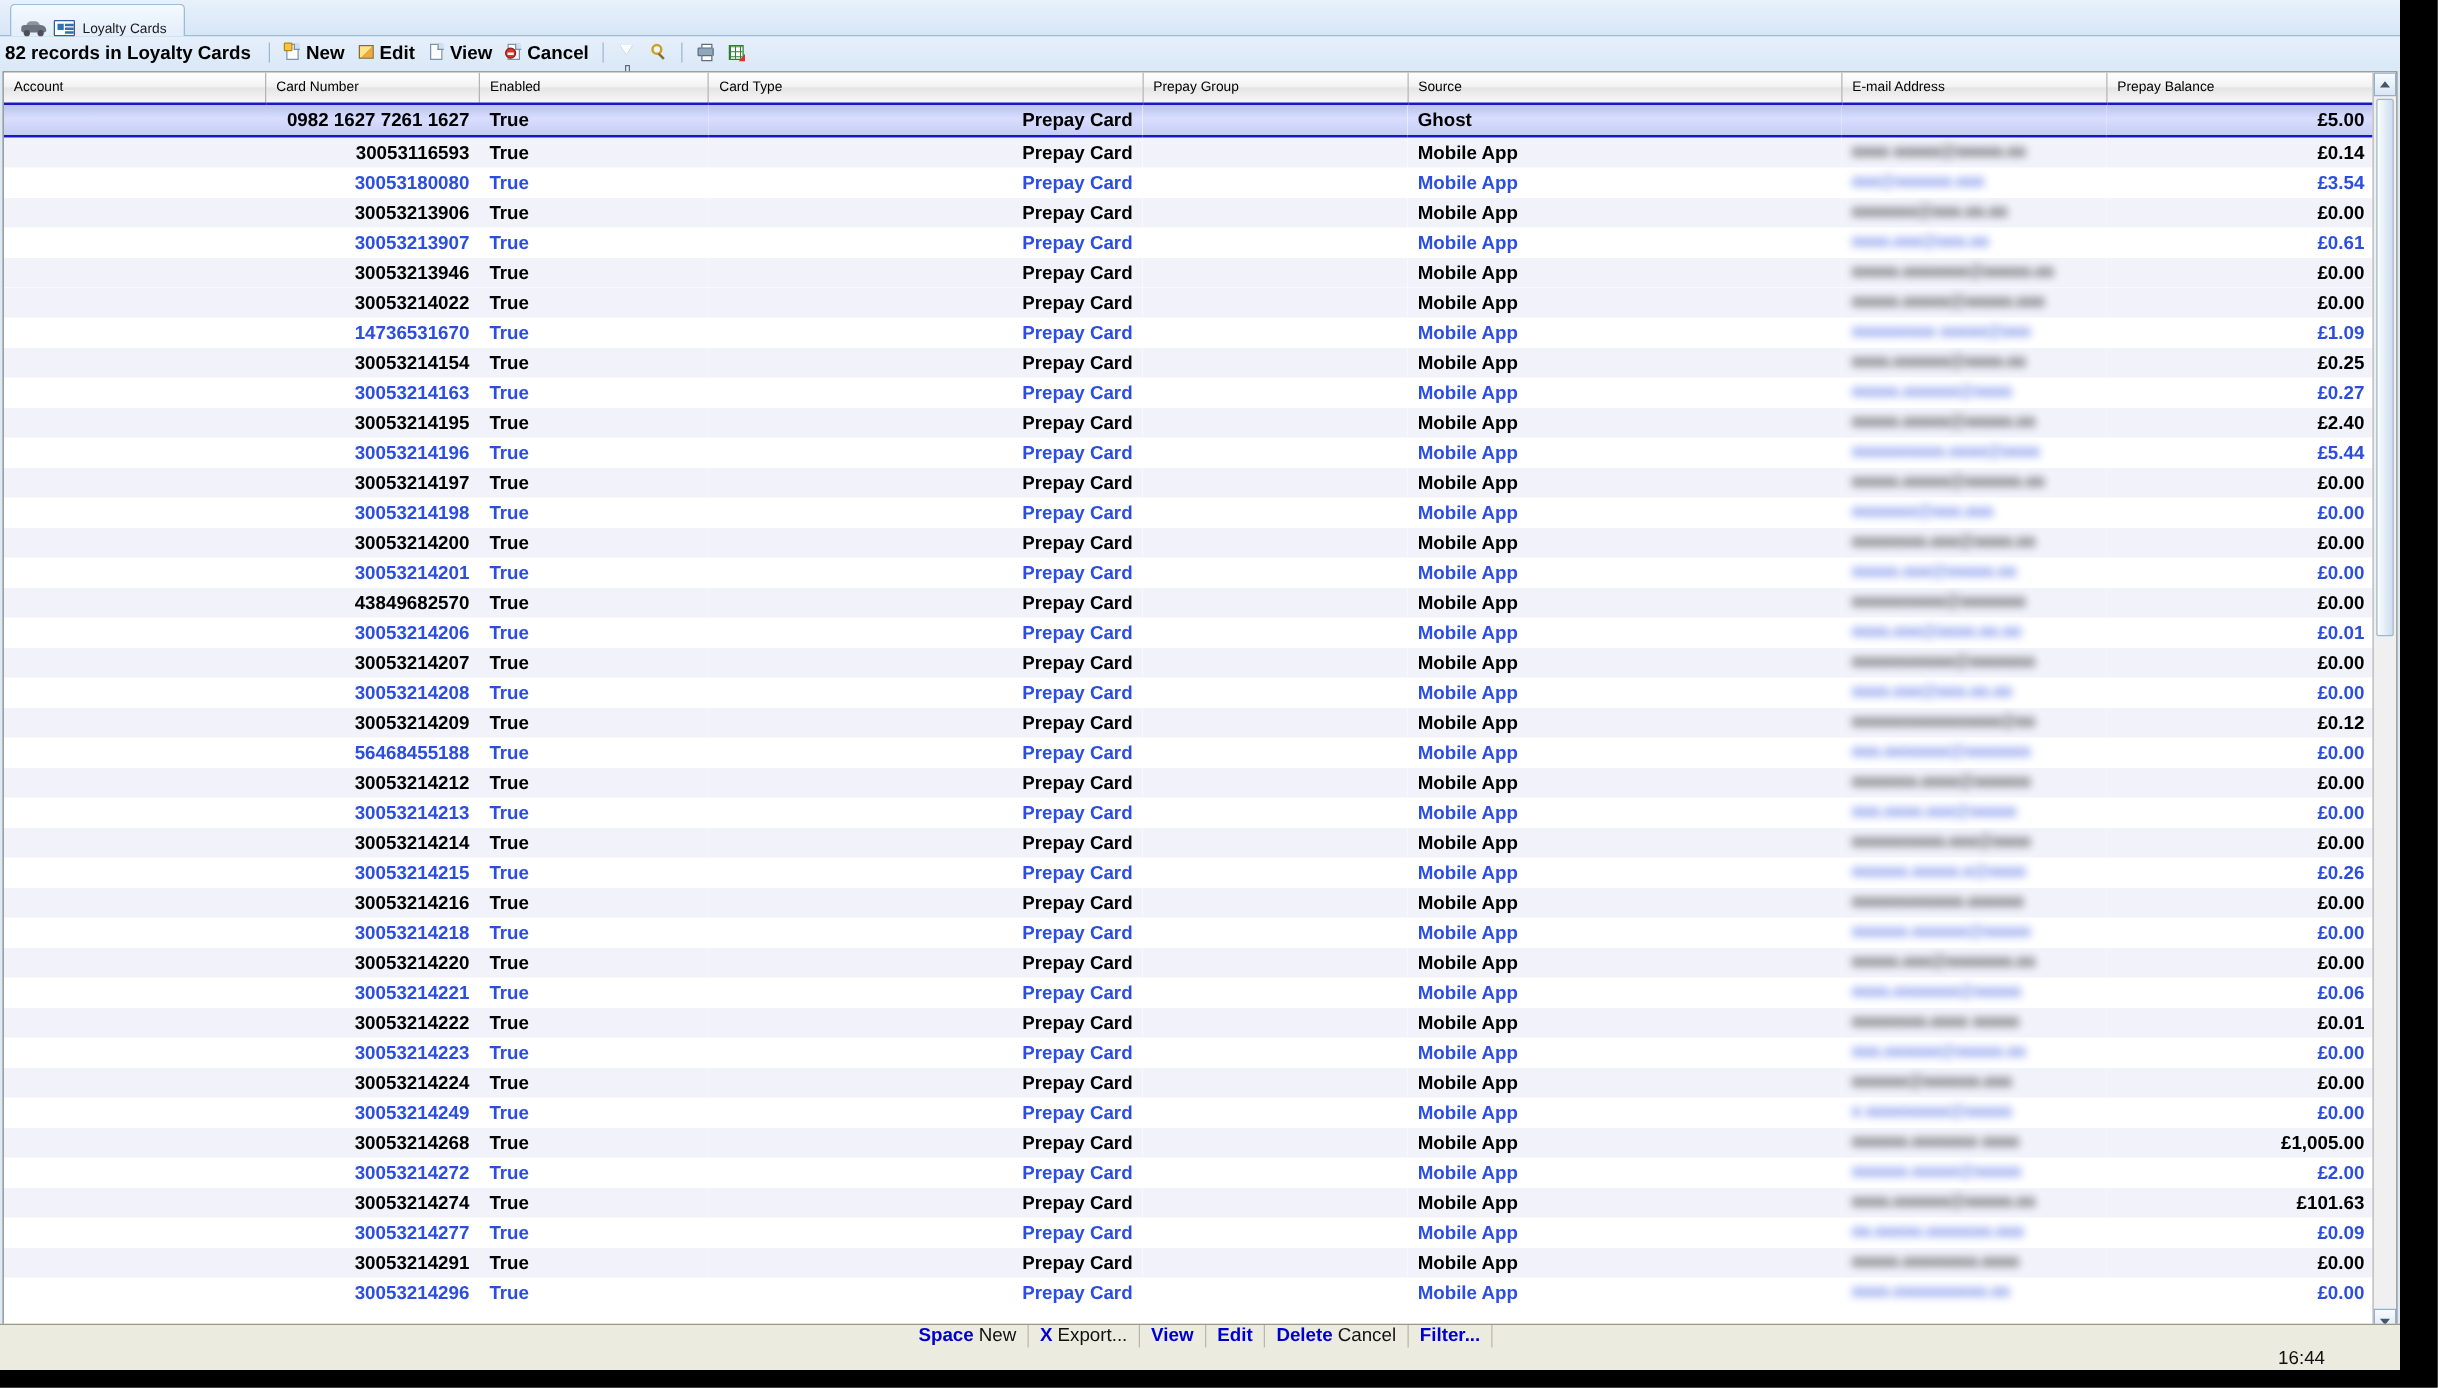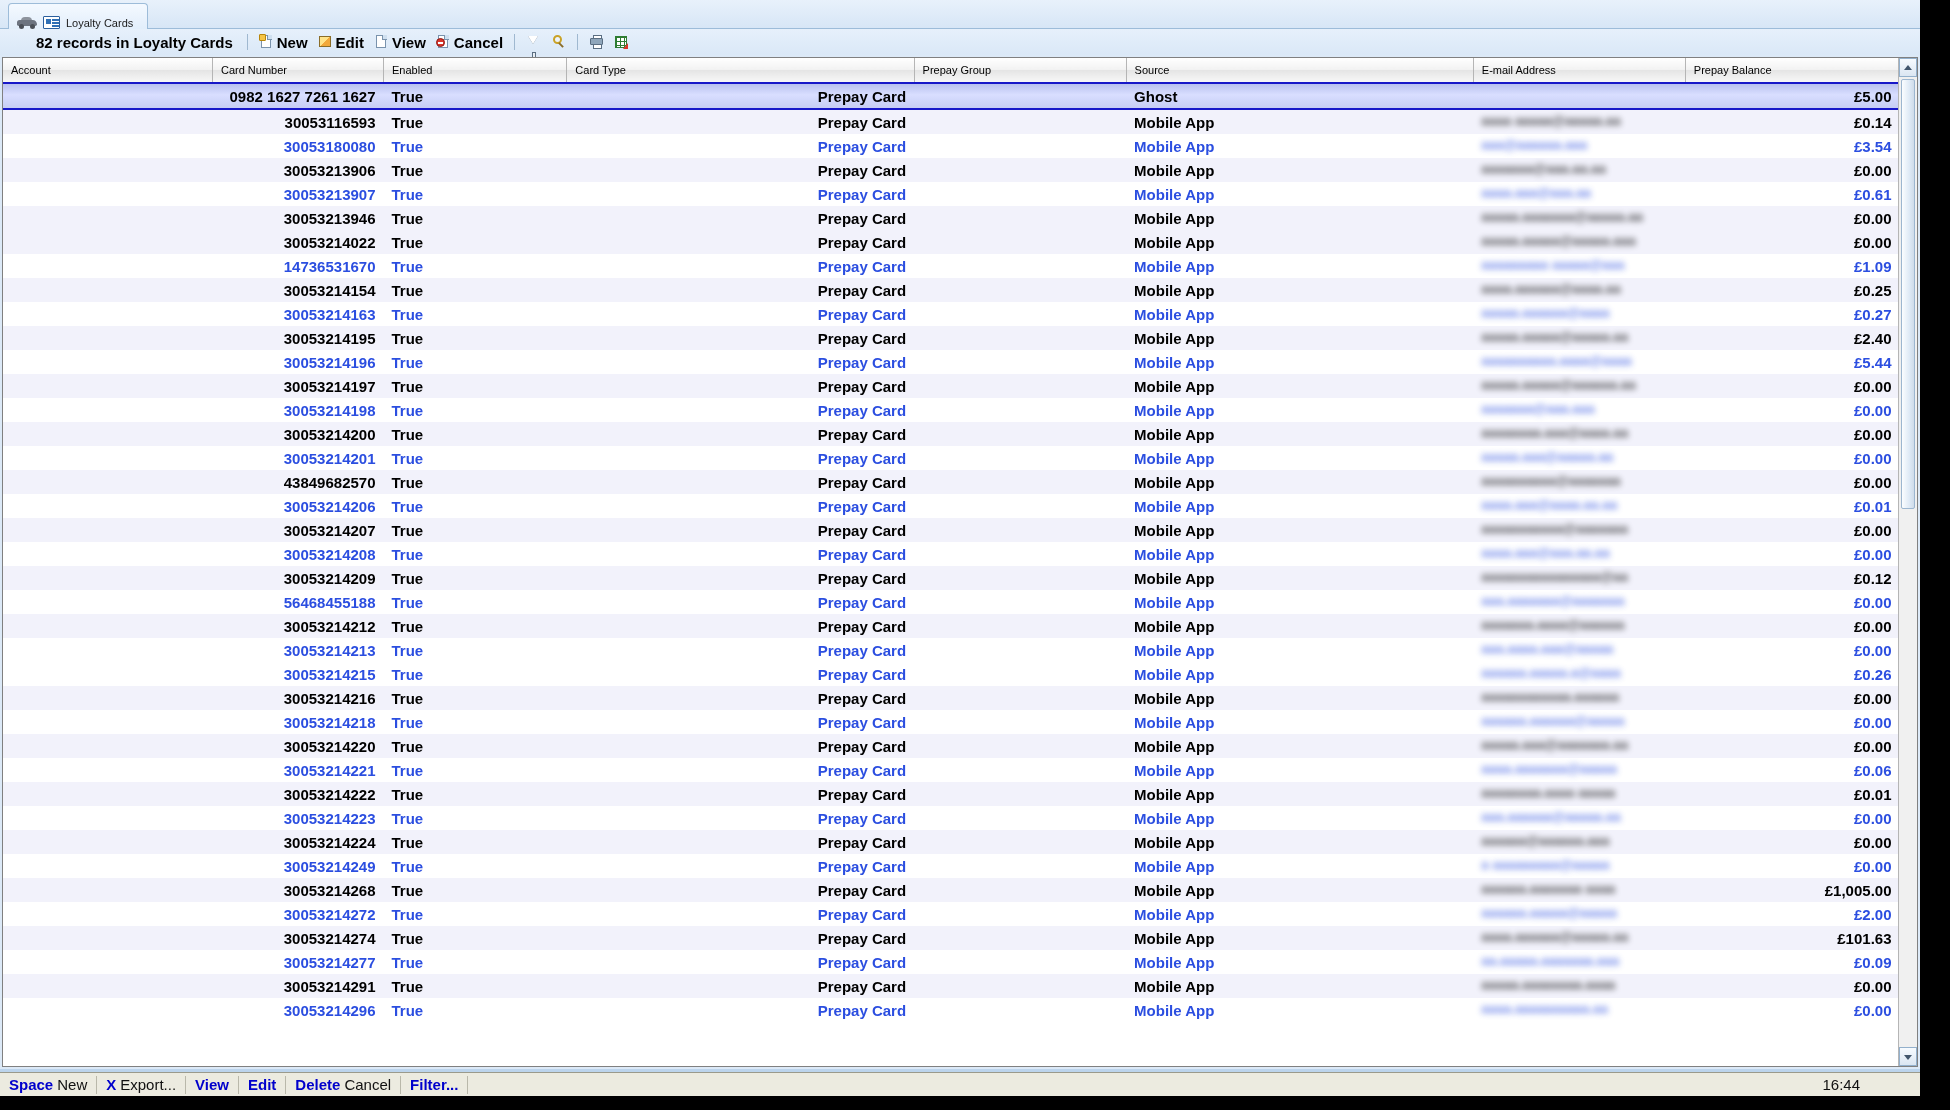--- a/index.html
+++ b/index.html
@@ -80,21 +80,21 @@
     display: flex;
     align-items: center;
     gap: 0px;
     padding: 0 4px;
     background: linear-gradient(to bottom, #e6f0fb 0%, #dae8f7 100%);
     font-size: 15px;
     font-weight: bold;
     color: #000;
     white-space: nowrap;
   }
-  .recordcount { margin-right: 8px; font-weight: bold; margin-left: 32px; }
+  .recordcount { margin-right: 8px; font-weight: bold; }
   .tbtn {
     display: inline-flex;
     align-items: center;
     gap: 3px;
     padding: 1px 5px;
     cursor: default;
   }
   .sep {
     width: 1px; height: 16px; background: #9fb8d0; margin: 0 6px;
   }
@@ -286,28 +286,29 @@
     border: 1px solid #9cb6d0;
     box-sizing: border-box;
     border-radius: 2px;
   }
 
   
   .statusbar {
     position: absolute;
     left: 0; bottom: 0;
     width: 1920px;
-    height: 24px;
+    height: 37px;
     background: #ecebe0;
     border-top: 1px solid #9a9a8c;
     display: flex;
     align-items: center;
     font-size: 15px;
     color: #000;
     box-sizing: border-box;
+    flex-direction: column;
   }
   .sb-item {
     display: inline-flex;
     align-items: baseline;
     gap: 4px;
     padding: 0 9px;
     border-right: 1px solid #b9b8aa;
     height: 18px;
     line-height: 18px;
   }
@@ -660,20 +661,30 @@
           <tr class="r-odd">
             <td class="c-account"></td>
             <td class="c-number">30053214213</td>
             <td class="c-enabled">True</td>
             <td class="c-type">Prepay Card</td>
             <td class="c-group"></td>
             <td class="c-source">Mobile App</td>
             <td class="c-email"><span class="email-blur">aaa.aaaa.aaa@aaaaa</span></td>
             <td class="c-balance">£0.00</td>
           </tr>
+          <tr class="r-even">
+            <td class="c-account"></td>
+            <td class="c-number">30053214214</td>
+            <td class="c-enabled">True</td>
+            <td class="c-type">Prepay Card</td>
+            <td class="c-group"></td>
+            <td class="c-source">Mobile App</td>
+            <td class="c-email"><span class="email-blur">aaaaaaaaaa.aaa@aaaa</span></td>
+            <td class="c-balance">£0.00</td>
+          </tr>
           <tr class="r-odd">
             <td class="c-account"></td>
             <td class="c-number">30053214215</td>
             <td class="c-enabled">True</td>
             <td class="c-type">Prepay Card</td>
             <td class="c-group"></td>
             <td class="c-source">Mobile App</td>
             <td class="c-email"><span class="email-blur">aaaaaa.aaaaa.a@aaaa</span></td>
             <td class="c-balance">£0.26</td>
           </tr>

